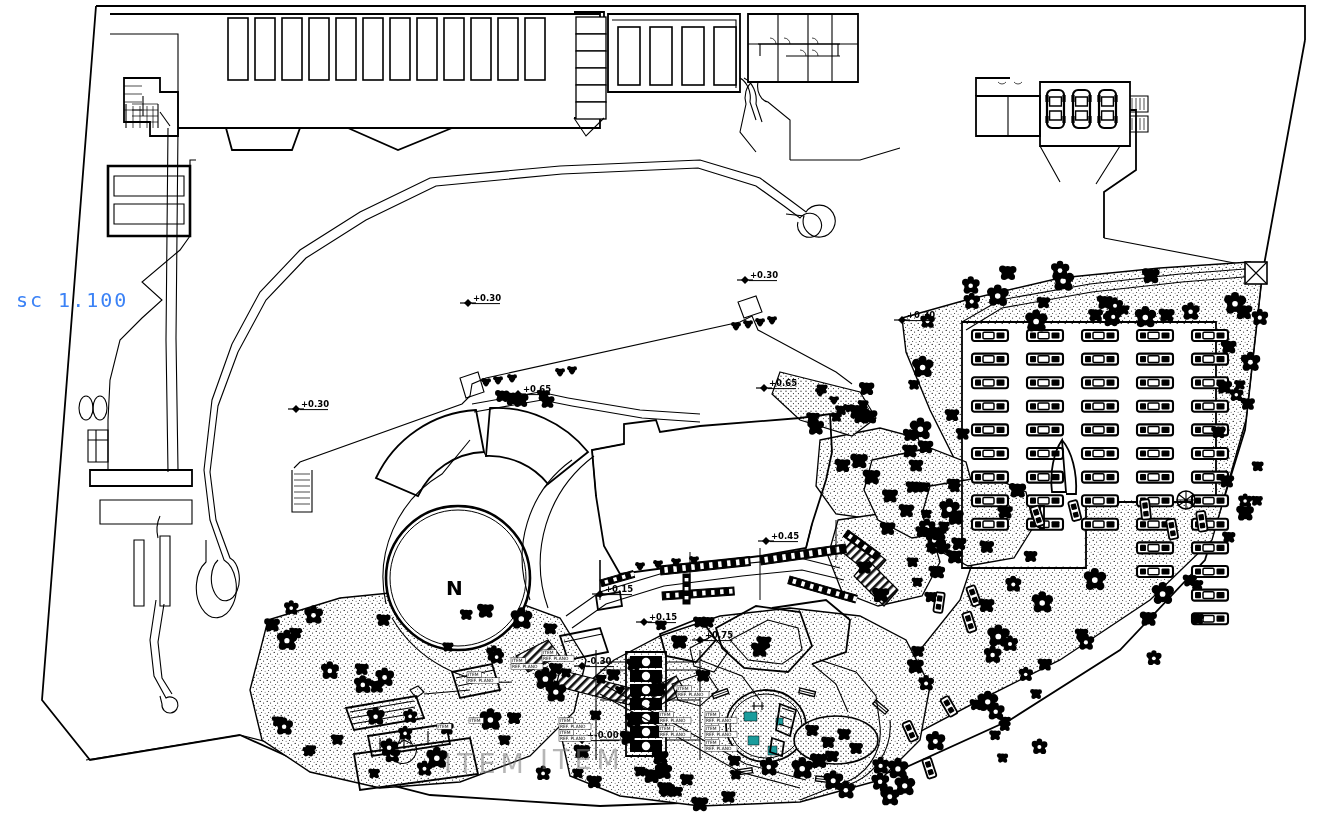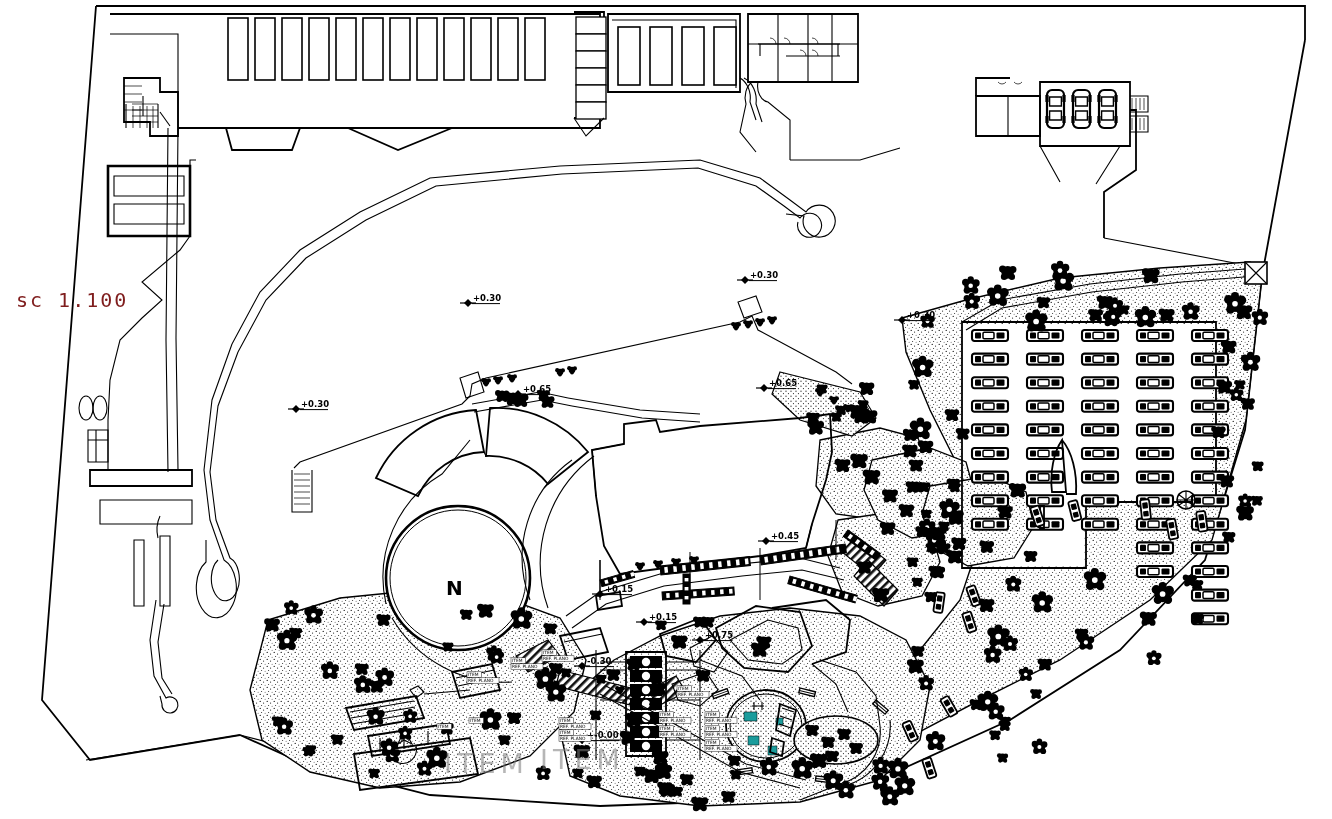--- a/index.html
+++ b/index.html
@@ -6,21 +6,21 @@
   body{width:1332px;height:819px;overflow:hidden;
        font-family:"DejaVu Sans Mono", monospace;}
   #stage{position:relative;width:1332px;height:819px;background:#fff;}
   svg{position:absolute;left:0;top:0;}
   .ln{fill:none;stroke:#000;stroke-width:1.1;}
   .ln2{fill:none;stroke:#000;stroke-width:1.8;}
   .ln3{fill:none;stroke:#000;stroke-width:2.6;}
   .thin{fill:none;stroke:#000;stroke-width:0.7;}
   .teal{fill:#1b9c9c;stroke:#000;stroke-width:0.5;}
   .scaletxt{position:absolute;font-family:"DejaVu Sans Mono",monospace;
-    font-size:20px;letter-spacing:2px;color:#7f1d1d;}
+    font-size:20px;letter-spacing:2px;color:#3b82f6;}
   .elev{font-family:"DejaVu Sans",sans-serif;font-size:8.5px;
     font-weight:bold;fill:#000;}
   .wmk{position:absolute;font-family:"DejaVu Sans",sans-serif;
     font-size:27px;letter-spacing:5px;color:#7b7b7b;opacity:.55;}
   .anno{font-family:"DejaVu Sans",sans-serif;font-size:4.4px;fill:#000;}
   .ctrglyph{font-family:"DejaVu Sans",sans-serif;font-size:20px;
     font-weight:bold;fill:#000;}
 </style>
 </head>
 <body>

